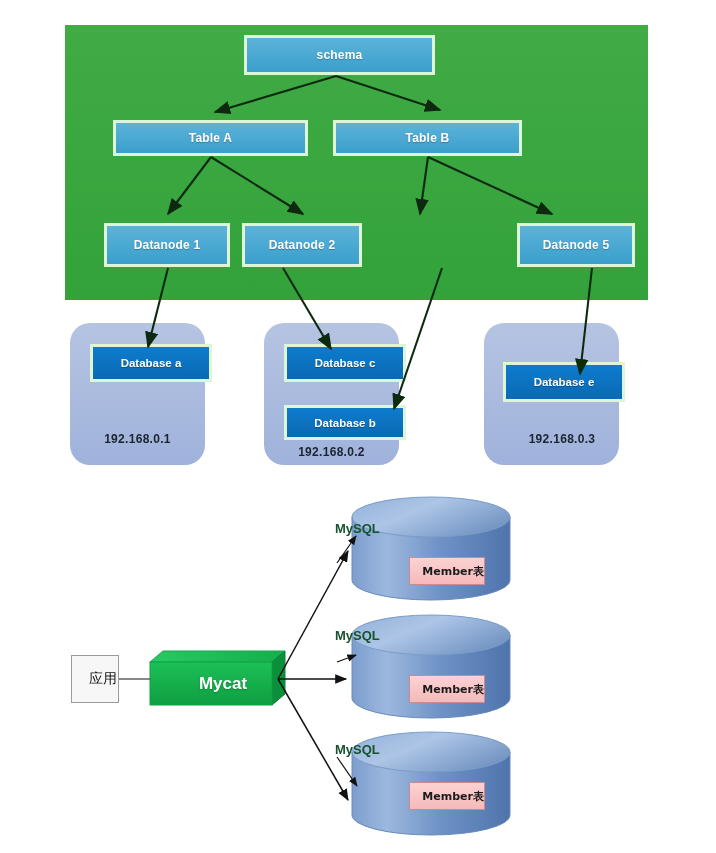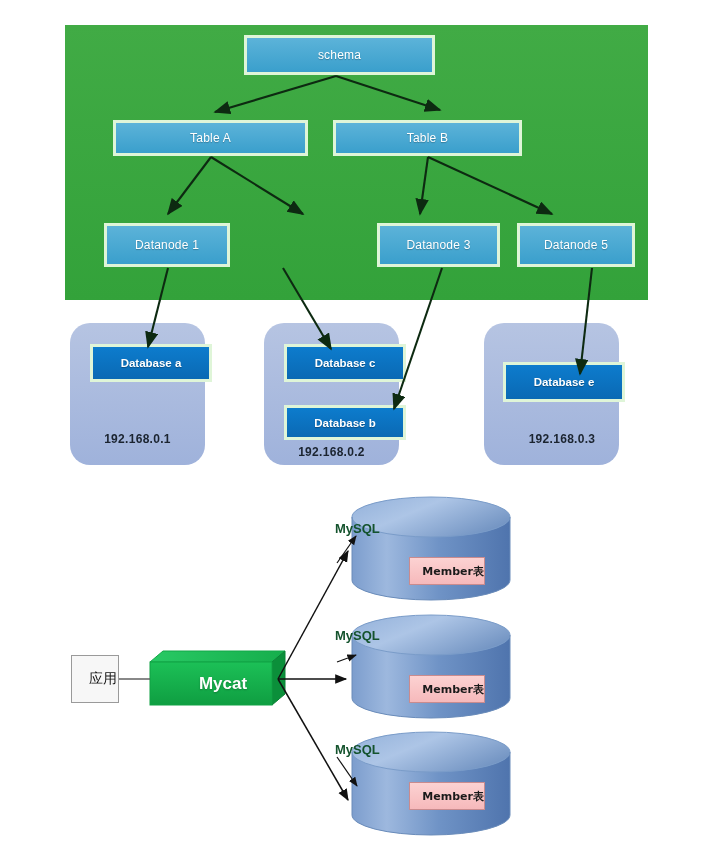--- a/index.html
+++ b/index.html
@@ -31,21 +31,21 @@
     background: linear-gradient(180deg,#41ab45 0%, #33a23a 100%);
   }
 
   .sbox {
     position: absolute;
     box-sizing: border-box;
     background: linear-gradient(180deg,#5cb3d9 0%,#3a9fcc 100%);
     border: 3px solid #dff5d8;
     color: #ffffff;
     font-size: 12px;
-    font-weight: 400;
+    font-weight: 700;
     display: flex;
     align-items: center;
     justify-content: center;
     letter-spacing: .2px;
     text-shadow: 0 1px 1px rgba(0,0,0,.25);
   }
 
   
   .host {
     position: absolute;
@@ -152,22 +152,22 @@
   <div class="sbox" style="left:113px;top:120px;width:195px;height:36px;">
     <span>Table A</span>
   </div>
   <div class="sbox" style="left:333px;top:120px;width:189px;height:36px;">
     <span>Table B</span>
   </div>
 
   <div class="sbox" style="left:104px;top:223px;width:126px;height:44px;">
     <span>Datanode 1</span>
   </div>
-  <div class="sbox" style="left:377px;top:223px;width:123px;height:44px;">
-    <span>Datanode 3</span>
+  <div class="sbox" style="left:242px;top:223px;width:120px;height:44px;">
+    <span>Datanode 2</span>
   </div>
   <div class="sbox" style="left:517px;top:223px;width:118px;height:44px;">
     <span>Datanode 5</span>
   </div>
 
   <div class="host" style="left:70px;top:323px;">
     <div class="dbbox" style="left:20px;top:21px;width:122px;height:38px;">
       <span>Database a</span>
     </div>
     <div class="ip" style="top:109px;">192.168.0.1</div>

